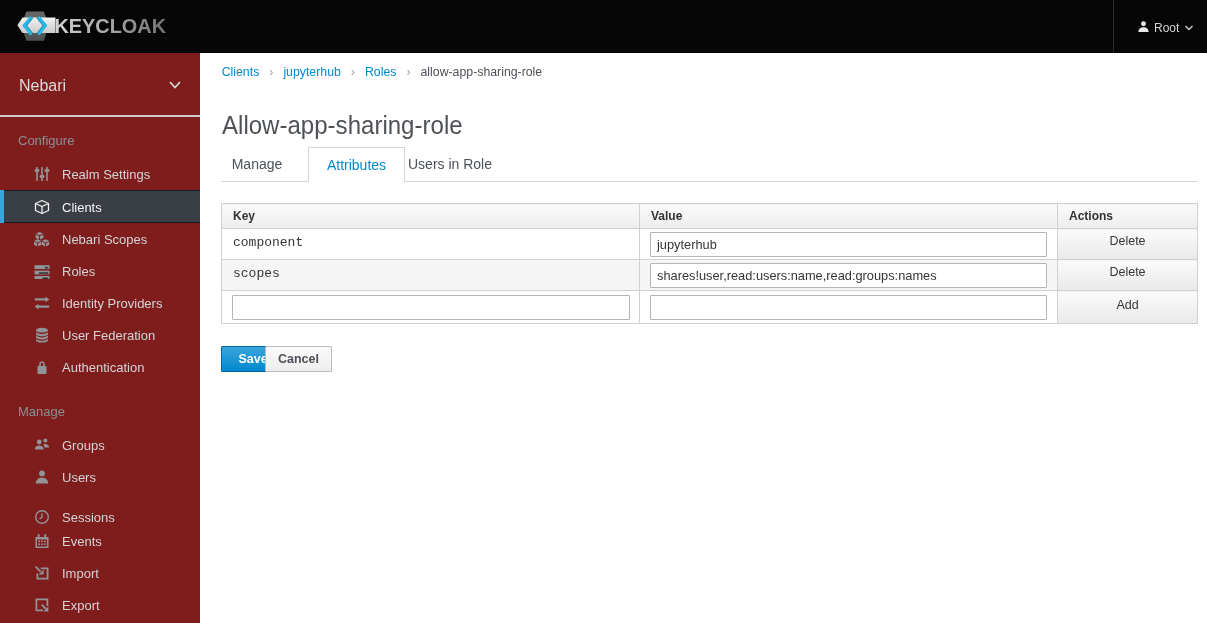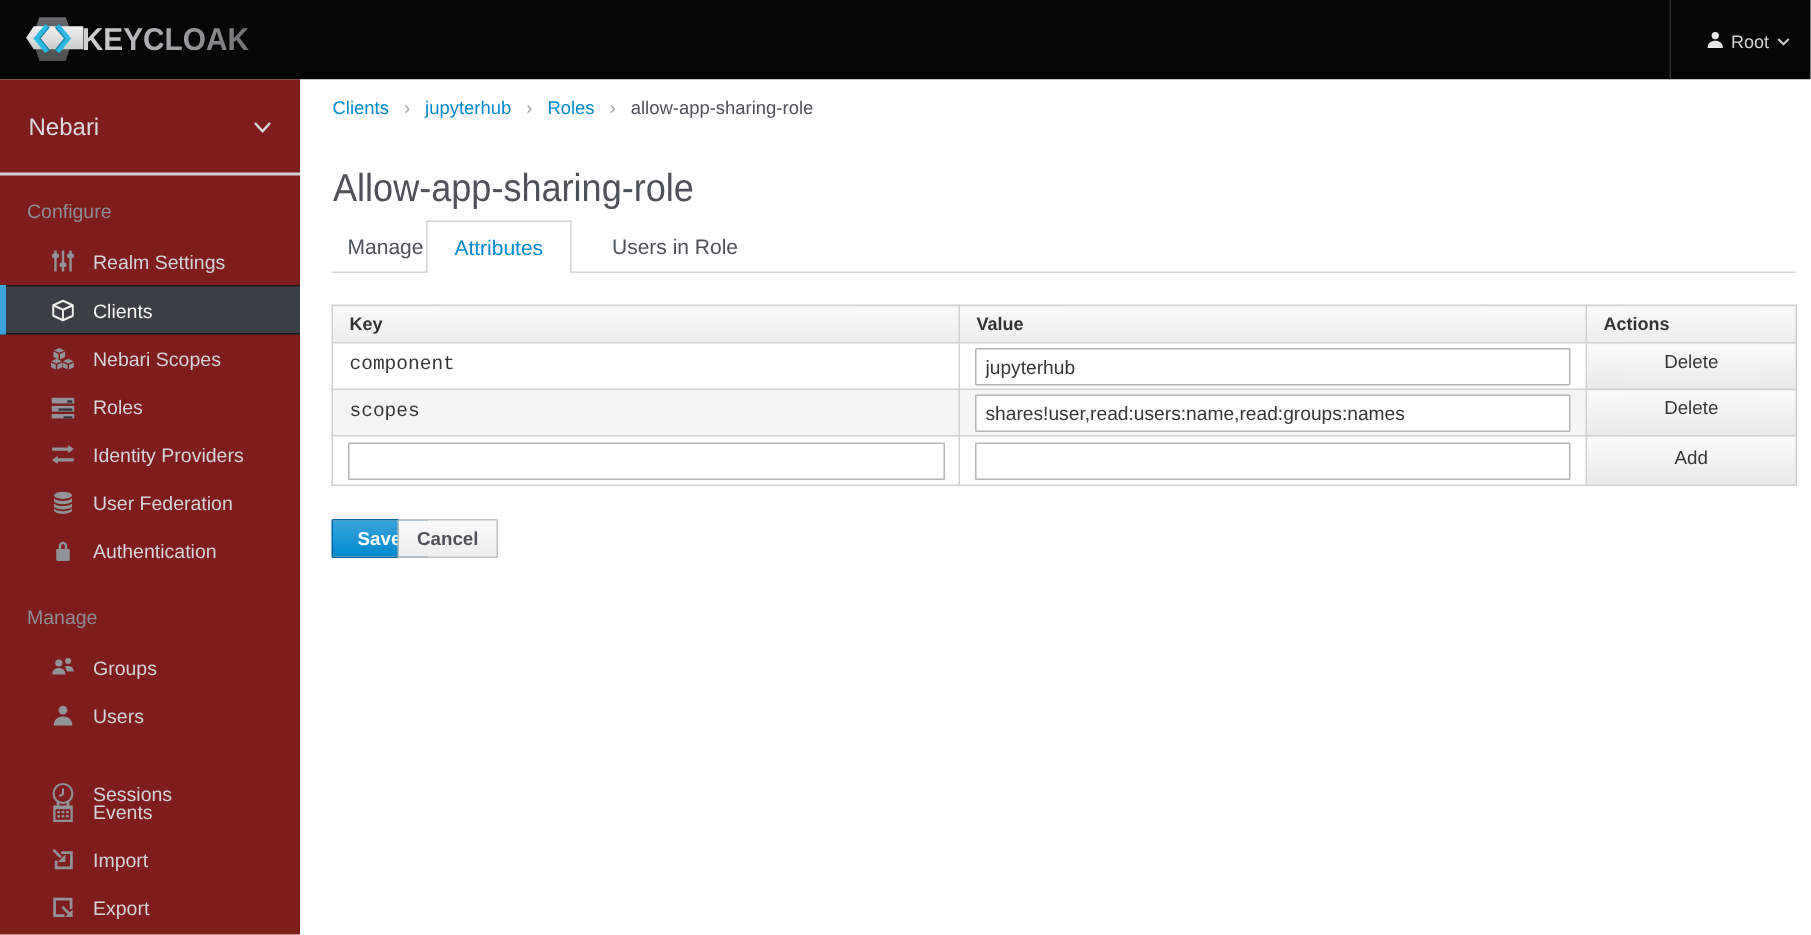--- a/index.html
+++ b/index.html
@@ -208,21 +208,21 @@
   </div>
   <div class="navitem" style="top:408px;">
     <svg class="nicon" viewBox="0 0 16 16">
         <g fill="#909497">
           <circle cx="8" cy="4.4" r="2.9"></circle>
           <path d="M 1.8,14.6 C 1.8,10.6 4.6,8.7 8,8.7 C 11.4,8.7 14.2,10.6 14.2,14.6 Z"></path>
         </g>
       </svg>
     <span class="nlabel">Users</span>
   </div>
-  <div class="navitem" style="top:460px;">
+  <div class="navitem" style="top:448px;">
     <svg class="nicon" viewBox="0 0 16 16">
         <circle cx="8" cy="8" r="6.3" stroke="#909497" stroke-width="1.4" fill="none"></circle>
         <path d="M8,4.6 L8,8.4 L5.6,9.8" stroke="#909497" stroke-width="1.4" fill="none"></path>
       </svg>
     <span class="nlabel">Sessions</span>
   </div>
   <div class="navitem" style="top:472px;">
     <svg class="nicon" viewBox="0 0 16 16">
         <g fill="#909497">
           <path d="M1.5,4 L14.5,4 L14.5,15 L1.5,15 Z M3,6.5 L3,13.5 L13,13.5 L13,6.5 Z" fill-rule="evenodd"></path>
@@ -257,21 +257,21 @@
     <span class="nlabel">Export</span>
   </div>
 </div>
 
 <div class="content">
   <div class="crumbs"><a>Clients</a><span class="sep">›</span><a>jupyterhub</a><span class="sep">›</span><a>Roles</a><span class="sep">›</span><span>allow-app-sharing-role</span></div>
   <h1>Allow-app-sharing-role</h1>
   <div class="tabs">
     <div class="baseline"></div>
     <div class="tab" style="left:4px; width:64px;">Manage</div>
-    <div class="tab active" style="left:63px; width:97px;">Attributes</div>
+    <div class="tab active" style="left:87px; width:97px;">Attributes</div>
     <div class="tab" style="left:176px; width:106px;">Users in Role</div>
   </div>
 </div>
 
 <table class="attrtable" style="left:221px; top:203px; position:absolute;">
   <colgroup>
       <col style="width:418px">
       <col style="width:418px">
       <col style="width:140px">
     </colgroup>

